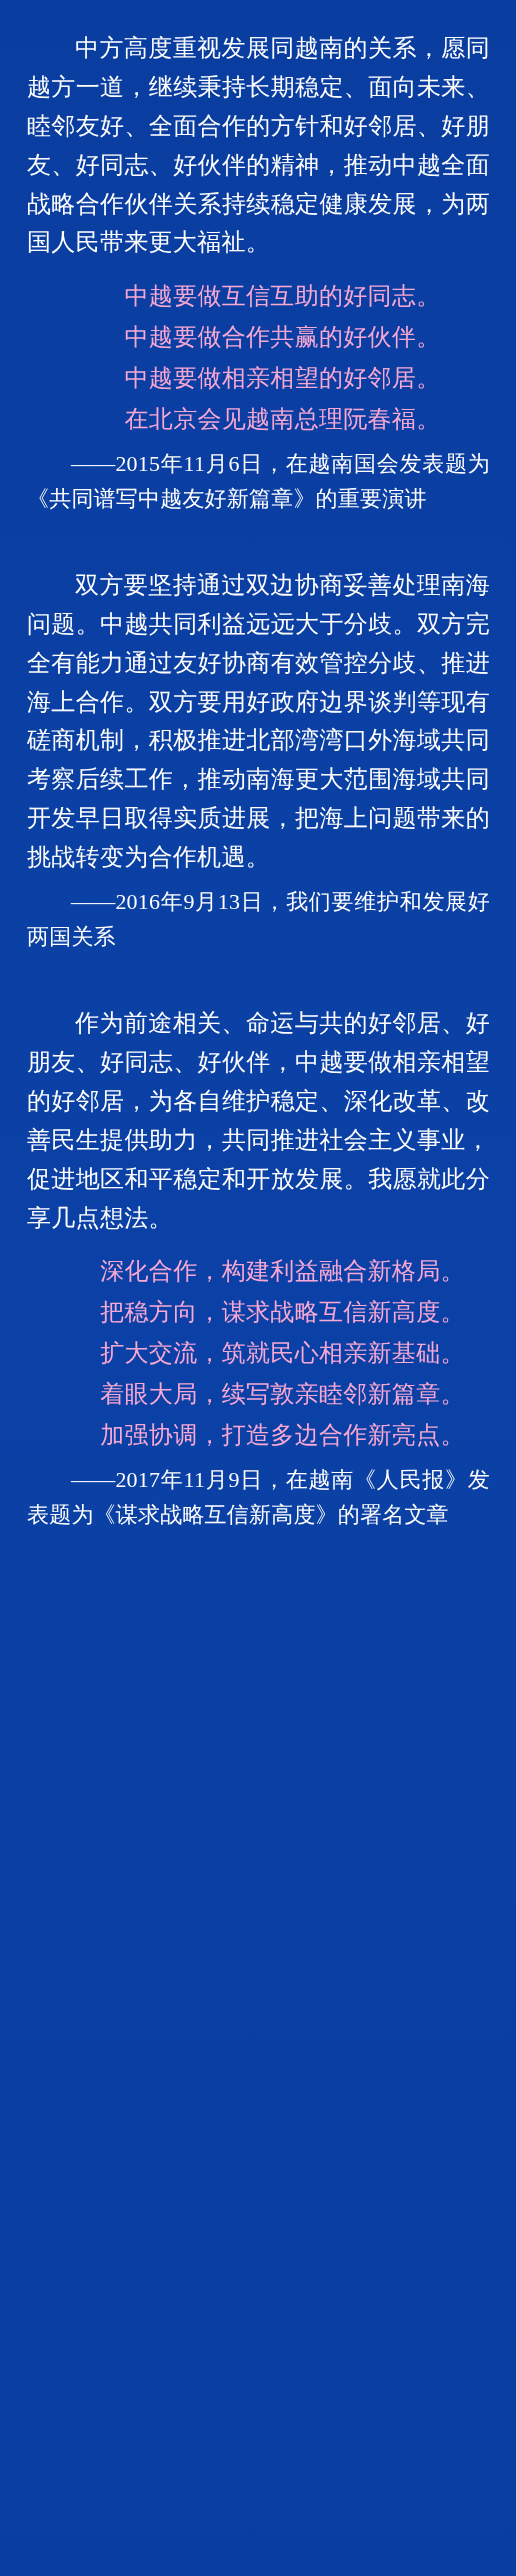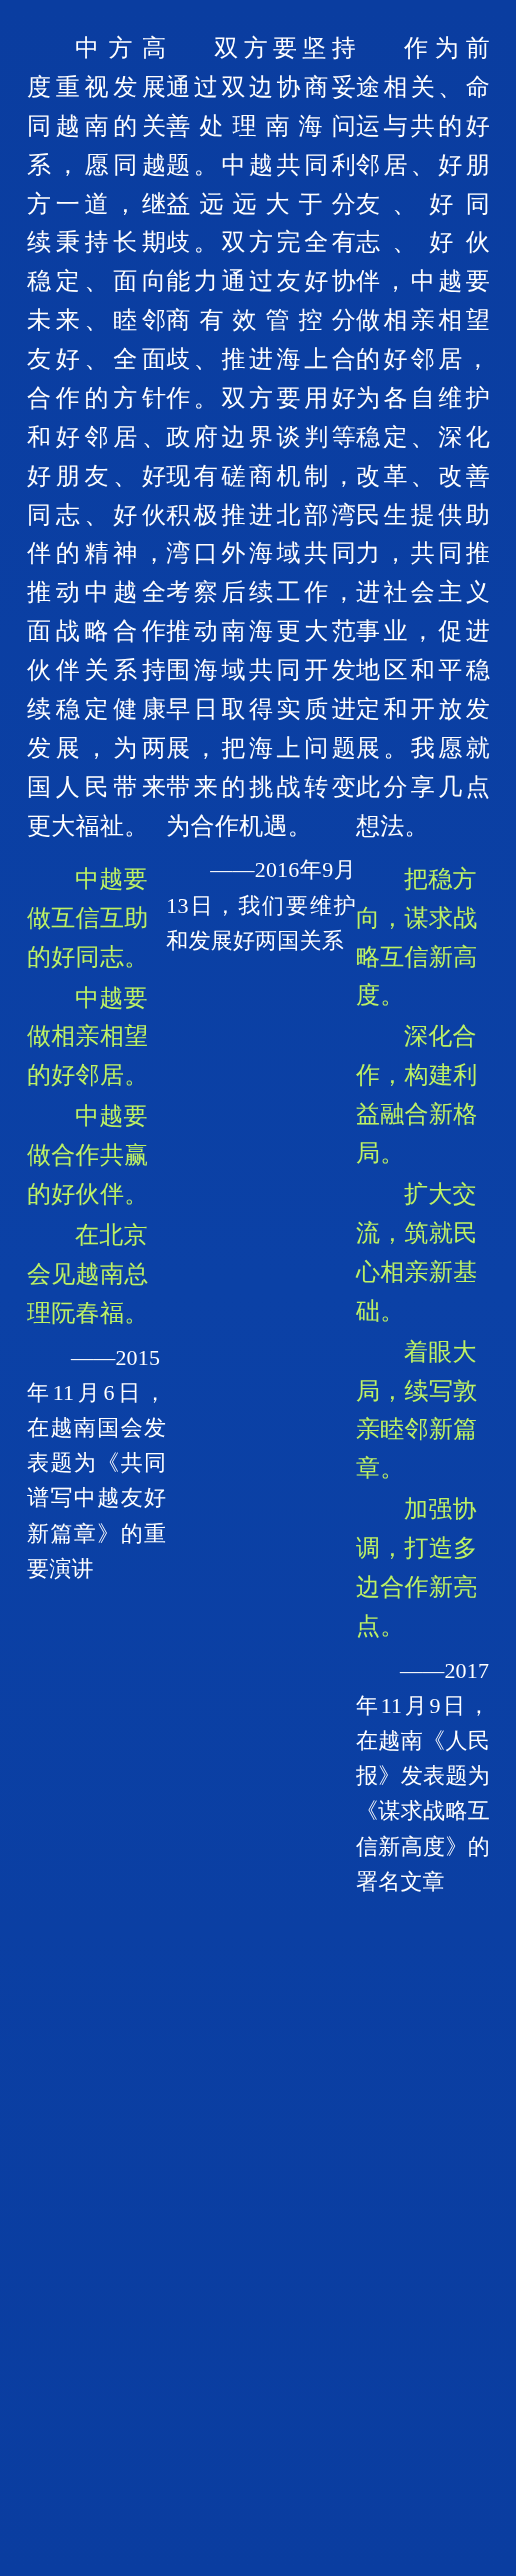--- a/index.html
+++ b/index.html
@@ -13,46 +13,46 @@
     font-family: "Liberation Serif", "DejaVu Serif", serif;
     color: #ffffff;
     background: linear-gradient(180deg, #0a3da0 0%, #0b41a6 50%, #0a3da0 100%);
   }
   .page {
     width: 517px;
     min-height: 2576px;
     box-sizing: border-box;
     padding: 29px 27px 31px 27px;
     display: flex;
-    flex-direction: row;
+    flex-direction: column;
   }
   .block {
     margin-bottom: 50px;
   }
   .block:last-child {
     margin-bottom: 0;
   }
   .para {
     font-size: 24px;
     line-height: 1.62;
     text-align: justify;
     text-justify: inter-ideograph;
     letter-spacing: 0.3px;
     margin: 0 0 5.2px 0;
     text-indent: 2em;
     color: #ffffff;
   }
   .line {
     font-size: 24px;
     line-height: 1.62;
-    text-align: left;
+    text-align: center;
     letter-spacing: 0.3px;
     margin: 0 0 2.1px 0;
     text-indent: 2em;
-    color: #bef264;
+    color: #f9a8d4;
   }
   .source {
     font-size: 22px;
     line-height: 1.6;
     text-align: justify;
     text-justify: inter-ideograph;
     letter-spacing: 0.2px;
     margin: 7px 0 0 0;
     text-indent: 2em;
     color: #ffffff;
@@ -61,36 +61,36 @@
 </style>
 </head>
 <body>
 
 <div class="page">
 
   <section class="block">
     <p class="para">中方高度重视发展同越南的关系，愿同越方一道，继续秉持长期稳定、面向未来、睦邻友好、全面合作的方针和好邻居、好朋友、好同志、好伙伴的精神，推动中越全面战略合作伙伴关系持续稳定健康发展，为两国人民带来更大福祉。</p>
     <div class="spacer-sm"></div>
     <p class="line">中越要做互信互助的好同志。</p>
+    <p class="line">中越要做合作共赢的好伙伴。</p>
     <p class="line">中越要做相亲相望的好邻居。</p>
-    <p class="line">中越要做合作共赢的好伙伴。</p>
     <p class="line">在北京会见越南总理阮春福。</p>
     <p class="source">——2015年11月6日，在越南国会发表题为《共同谱写中越友好新篇章》的重要演讲</p>
   </section>
 
   <section class="block">
     <p class="para">双方要坚持通过双边协商妥善处理南海问题。中越共同利益远远大于分歧。双方完全有能力通过友好协商有效管控分歧、推进海上合作。双方要用好政府边界谈判等现有磋商机制，积极推进北部湾湾口外海域共同考察后续工作，推动南海更大范围海域共同开发早日取得实质进展，把海上问题带来的挑战转变为合作机遇。</p>
     <p class="source">——2016年9月13日，我们要维护和发展好两国关系</p>
   </section>
 
   <section class="block">
     <p class="para">作为前途相关、命运与共的好邻居、好朋友、好同志、好伙伴，中越要做相亲相望的好邻居，为各自维护稳定、深化改革、改善民生提供助力，共同推进社会主义事业，促进地区和平稳定和开放发展。我愿就此分享几点想法。</p>
     <div class="spacer-sm"></div>
+    <p class="line">深化合作，构建利益融合新格局。</p>
     <p class="line">把稳方向，谋求战略互信新高度。</p>
-    <p class="line">深化合作，构建利益融合新格局。</p>
     <p class="line">扩大交流，筑就民心相亲新基础。</p>
     <p class="line">着眼大局，续写敦亲睦邻新篇章。</p>
     <p class="line">加强协调，打造多边合作新亮点。</p>
     <p class="source">——2017年11月9日，在越南《人民报》发表题为《谋求战略互信新高度》的署名文章</p>
   </section>
 
 
 </div>
 
 

